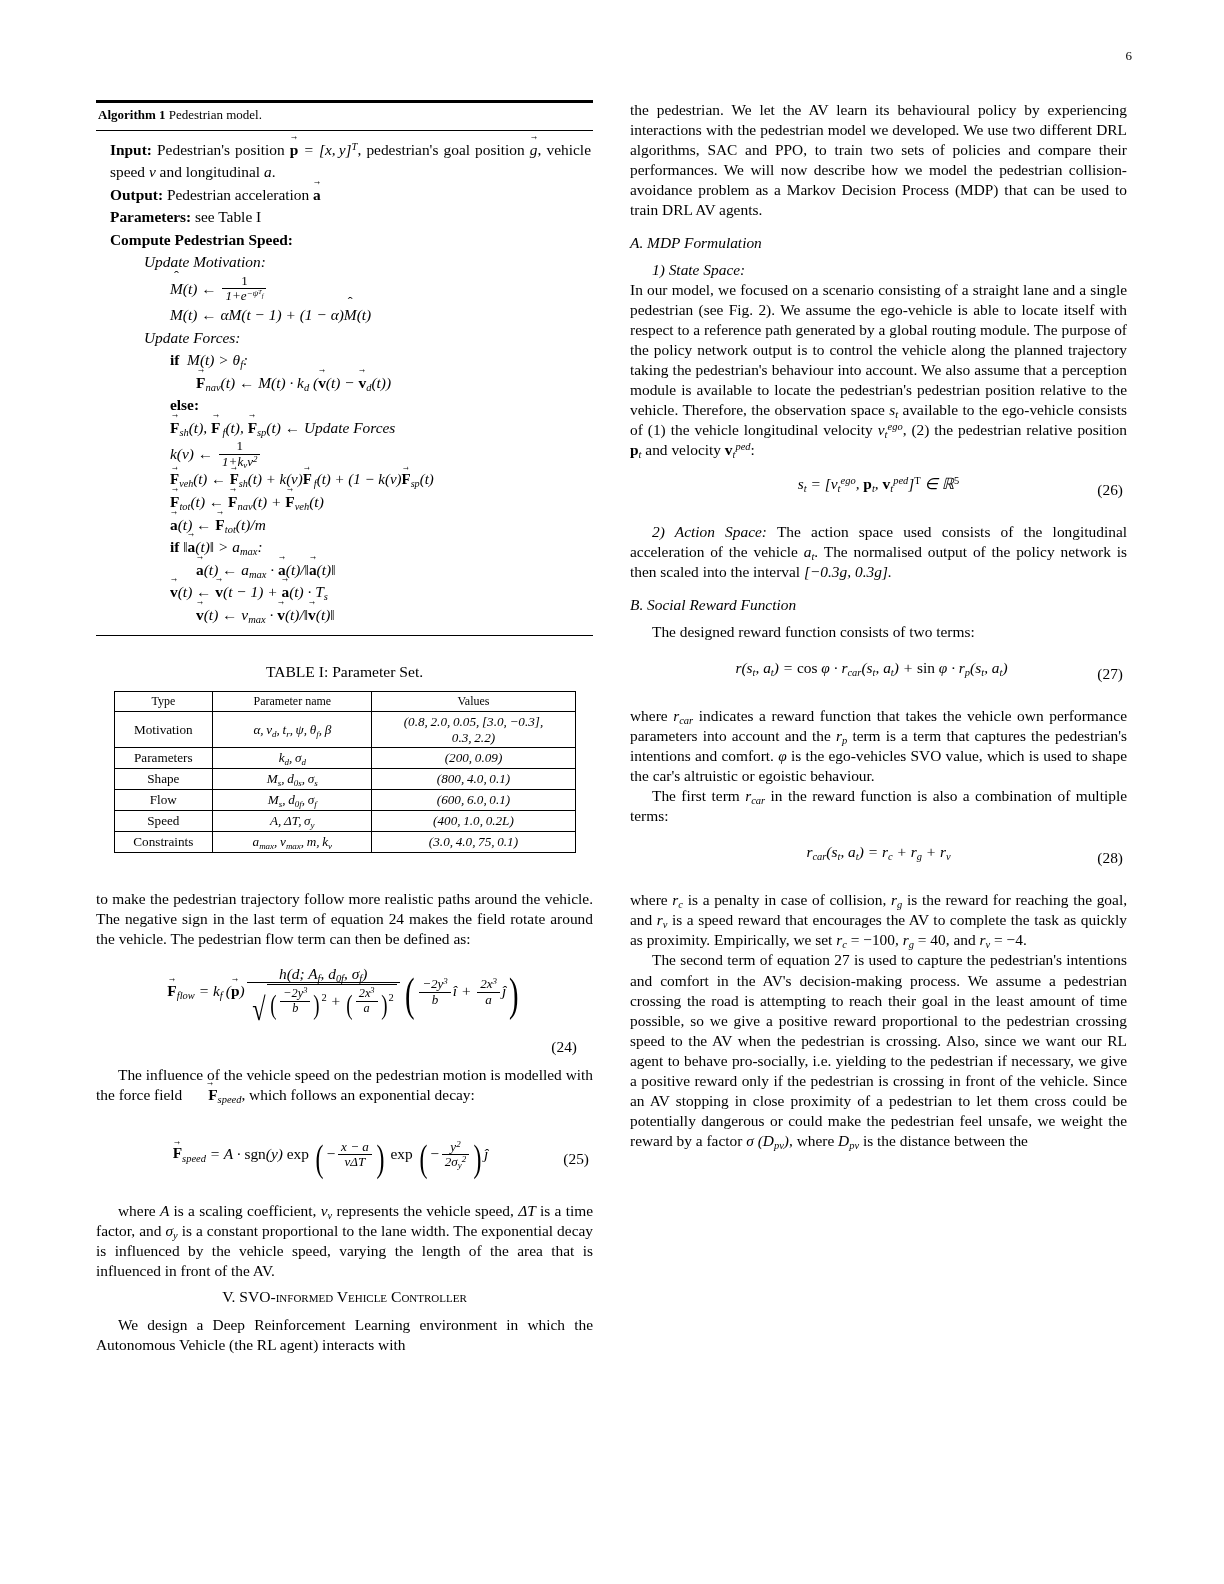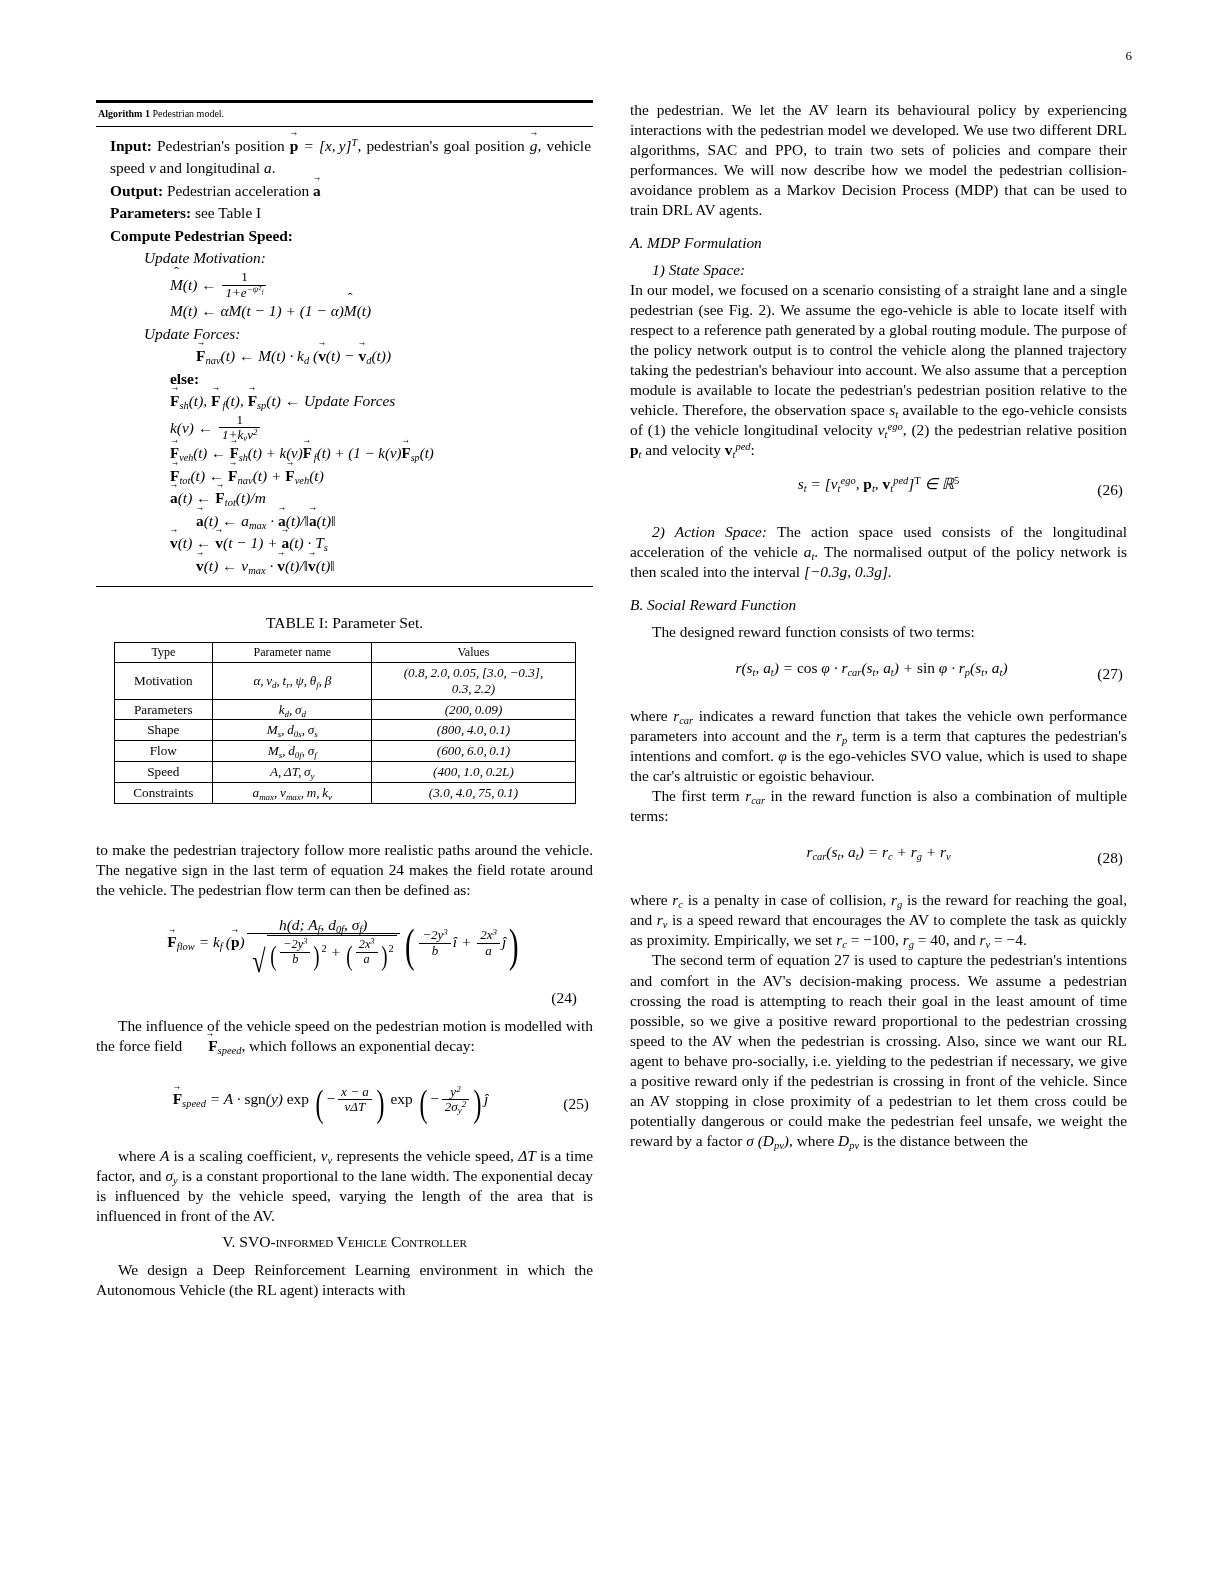--- a/index.html
+++ b/index.html
@@ -47,21 +47,21 @@
 
   
   .algo {
     width: 497px;
     margin-bottom: 10px;
   }
   .algo-rule-top   { border-top: 3px solid #000; height: 0; }
   .algo-rule-mid   { border-top: 1.4px solid #000; height: 0; margin-top: 2px;}
   .algo-rule-bot   { border-top: 1.4px solid #000; height: 0; margin-top: 3px;}
   .algo-title {
-    font-size: 10px;
+    font-size: 13px;
     padding: 4px 2px 4px 2px;
     white-space: nowrap;
   }
   .algo-title b { font-weight: bold; }
   .algo-body {
     padding: 8px 2px 6px 14px;
     font-size: 15.4px;
     line-height: 1.46;
   }
   .algo-line { white-space: nowrap; }
@@ -264,20 +264,23 @@
             <span class="den math">1+<i>e</i><sup>−ψ<sup style="font-size:.7em;vertical-align:.4em;">T</sup><sub style="font-size:.7em;">f</sub></sup></span>
           </span>
         </div>
 
         <div class="algo-line lv2 math">
           M(<i>t</i>) ← αM(<i>t</i> − 1) + (1 − α)<span class="hatc">M</span>(<i>t</i>)
         </div>
 
         <div class="algo-line lv1 it">Update Forces:</div>
 
+        <div class="algo-line lv2">
+          <span class="kw">if</span>&nbsp;&nbsp;<span class="math">M(<i>t</i>) &gt; θ<sub>f</sub>:</span>
+        </div>
 
         <div class="algo-line lv3 math">
           <span class="bfv vec">F</span><sub>nav</sub>(<i>t</i>) ← M(<i>t</i>) · <i>k</i><sub>d</sub> (<span class="bfv vec">v</span>(<i>t</i>) − <span class="bfv vec">v</span><sub>d</sub>(<i>t</i>))
         </div>
 
         <div class="algo-line lv2 kw">else:</div>
 
 
         <div class="algo-line lv2 math">
           <span class="bfv vec">F</span><sub>sh</sub>(<i>t</i>), <span class="bfv vec">F</span><sub> f</sub>(<i>t</i>), <span class="bfv vec">F</span><sub>sp</sub>(<i>t</i>) ← <span class="it">Update Forces</span>
@@ -297,20 +300,24 @@
 
         <div class="algo-line lv2 math">
           <span class="bfv vec">F</span><sub>tot</sub>(<i>t</i>) ← <span class="bfv vec">F</span><sub>nav</sub>(<i>t</i>) + <span class="bfv vec">F</span><sub>veh</sub>(<i>t</i>)
         </div>
 
 
         <div class="algo-line lv2 math">
           <span class="bfv vec">a</span>(<i>t</i>) ← <span class="bfv vec">F</span><sub>tot</sub>(<i>t</i>)/<i>m</i>
         </div>
 
+        <div class="algo-line lv2">
+          <span class="kw">if</span>
+          <span class="math">‖<span class="bfv vec">a</span>(<i>t</i>)‖ &gt; <i>a</i><sub>max</sub>:</span>
+        </div>
 
         <div class="algo-line lv3 math">
           <span class="bfv vec">a</span>(<i>t</i>) ← <i>a</i><sub>max</sub> · <span class="bfv vec">a</span>(<i>t</i>)/‖<span class="bfv vec">a</span>(<i>t</i>)‖
         </div>
 
         <div class="algo-line lv2 math">
           <span class="bfv vec">v</span>(<i>t</i>) ← <span class="bfv vec">v</span>(<i>t</i> − 1) + <span class="bfv vec">a</span>(<i>t</i>) · <i>T</i><sub>s</sub>
         </div>
 
         <div class="algo-line lv3 math">
@@ -378,21 +385,21 @@
         </span><span class="paren-xl" style="font-size:3.0em;vertical-align:-0.30em;">(</span><span class="frac" style="vertical-align:-0.60em;"><span class="num">−2y<sup>3</sup></span><span class="den">b</span></span><span style="font-style:italic;">î</span> + <span class="frac" style="vertical-align:-0.60em;"><span class="num">2x<sup>3</sup></span><span class="den">a</span></span><span style="font-style:italic;">ĵ</span><span class="paren-xl" style="font-size:3.0em;vertical-align:-0.30em;">)</span>
       </span>
       <span class="eq-num" style="bottom:-18px;">(24)</span>
     </div>
 
     <p class="indent" style="margin-top:26px;">
       <span>The influence of the vehicle speed on the pedestrian motion is modelled with the force field</span>
       <span class="math"><span class="bfv vec">F</span><sub>speed</sub></span><span>, which follows an exponential decay:</span>
     </p>
 
-    <div class="eq-block" style="margin-top:22px; min-height:52px;">
+    <div class="eq-block" style="margin-top:28px; min-height:52px;">
       <span class="eq-center math" style="margin-right:28px;">
         <span class="bfv vec">F</span><sub>speed</sub> = <i>A</i> · <span class="mathup">sgn</span>(<i>y</i>) <span class="mathup">exp</span> <span class="paren-xl" style="font-size:2.5em;">(</span>−<span class="frac" style="vertical-align:-0.60em;"><span class="num">x − a</span><span class="den">vΔT</span></span><span class="paren-xl" style="font-size:2.5em;">)</span> <span class="mathup">exp</span> <span class="paren-xl" style="font-size:2.5em;">(</span>−<span class="frac" style="vertical-align:-0.60em;"><span class="num">y<sup>2</sup></span><span class="den">2σ<sub>y</sub><sup>2</sup></span></span><span class="paren-xl" style="font-size:2.5em;">)</span><span style="font-style:italic;">ĵ</span>
       </span>
       <span class="eq-num-mid">(25)</span>
     </div>
 
     <p class="indent" style="margin-top:16px;">
       <span>where</span>
       <span class="math">A</span>
       <span>is a scaling coefficient,</span>

